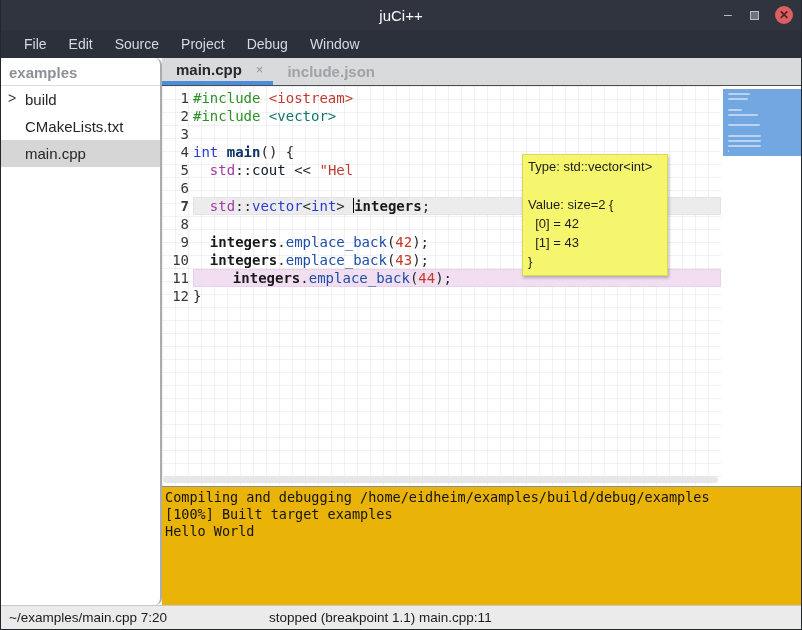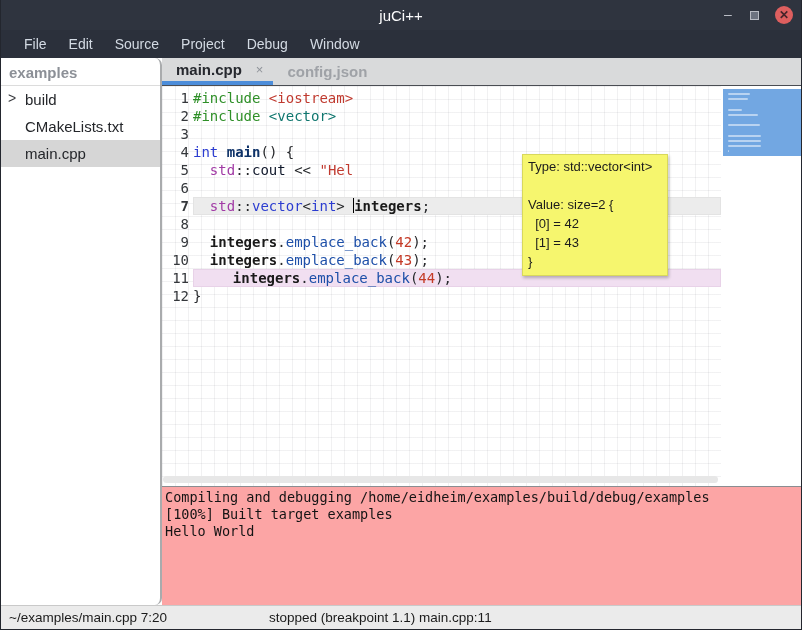--- a/index.html
+++ b/index.html
@@ -58,21 +58,21 @@
   .minimap-viewport { position:absolute; left:2px; right:0; top:3px; height:67px; background:#72a7e2; }
   .mini-line { position:absolute; left:5px; height:2px; background:#b9d3f1; border-radius:1px; }
 
   
   .tooltip { position:absolute; left:360px; top:68px; width:146px; background:#f6f66e;
              border:1px solid #d8d85c; box-shadow:1px 2px 3px rgba(0,0,0,0.25);
              font-size:13px; color:#1c1c1c; padding:2px 5px 4px 5px; z-index:10; }
   .tooltip .tline { white-space:pre; line-height:19px; }
 
   
-  .output { height:119px; background:#fca5a5; border-top:1px solid #8a8d91;
+  .output { height:119px; background:#eab308; border-top:1px solid #8a8d91;
             font-family:"DejaVu Sans Mono","Liberation Mono",monospace; font-size:13.5px;
             color:#141414; padding:2px 0 0 3px; }
   .output .oline { line-height:17px; white-space:pre; }
 
   
   .statusbar { height:30px; background:#ebebeb; border-top:1px solid #c9c9c9; position:relative;
                font-size:13.5px; color:#1b1b1b; }
   .status-left { position:absolute; left:8px; top:4px; }
   .status-center { position:absolute; left:268px; top:4px; }
 </style>
@@ -116,21 +116,21 @@
   </div>
 
   <div class="rightcol">
 
     <div class="tabbar" id="tabbar">
         <div class="tab active">
           <span>main.cpp</span>
           <span class="close-x">×</span>
         </div>
         <div class="tab inactive">
-          <span>config.json</span>
+          <span>include.json</span>
         </div>
       </div>
 
     <div class="editor">
       <div class="editor-grid"></div>
       <div class="code-area" id="codearea">
           <div class="code-row">
             <span class="gutter">1</span>
             <span class="code-line"><span style="color: rgb(46, 143, 39);">#include </span><span style="color: rgb(192, 58, 47);">&lt;iostream&gt;</span></span>
           </div>

